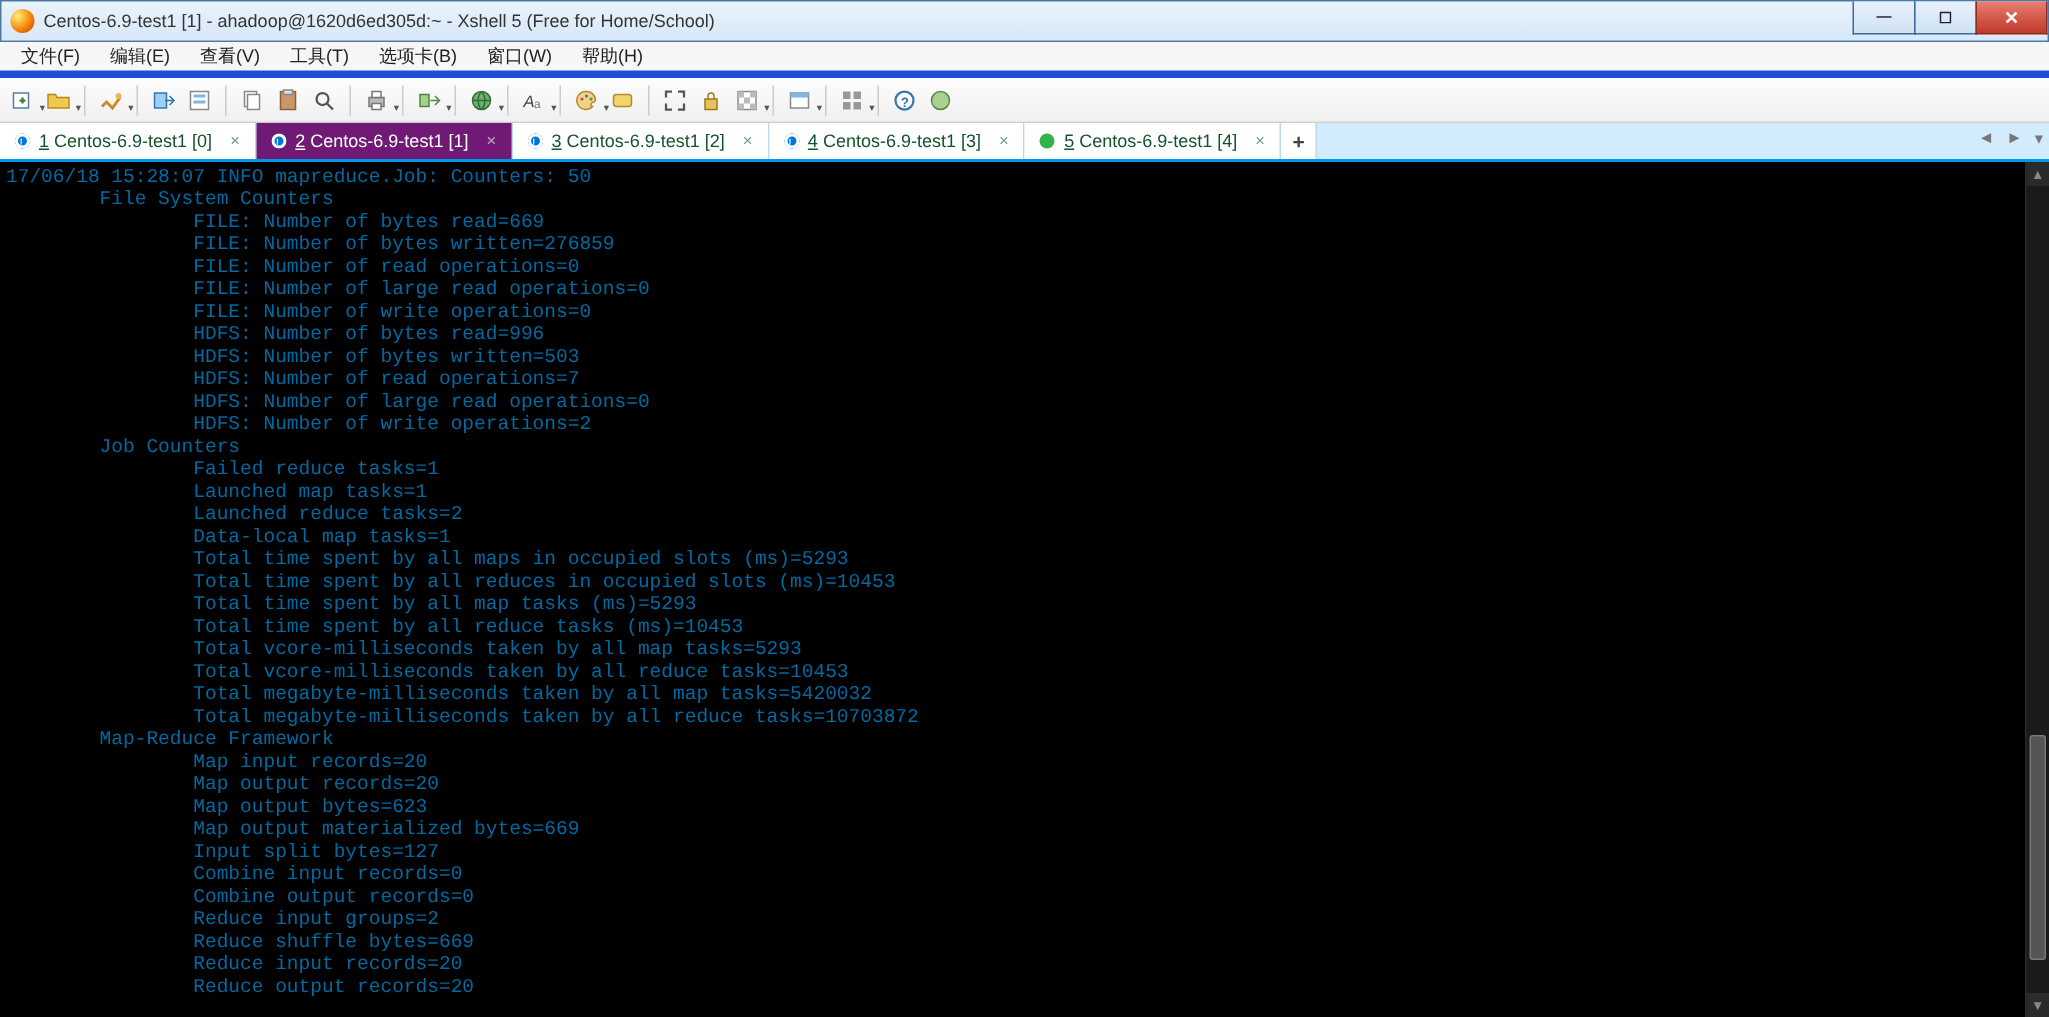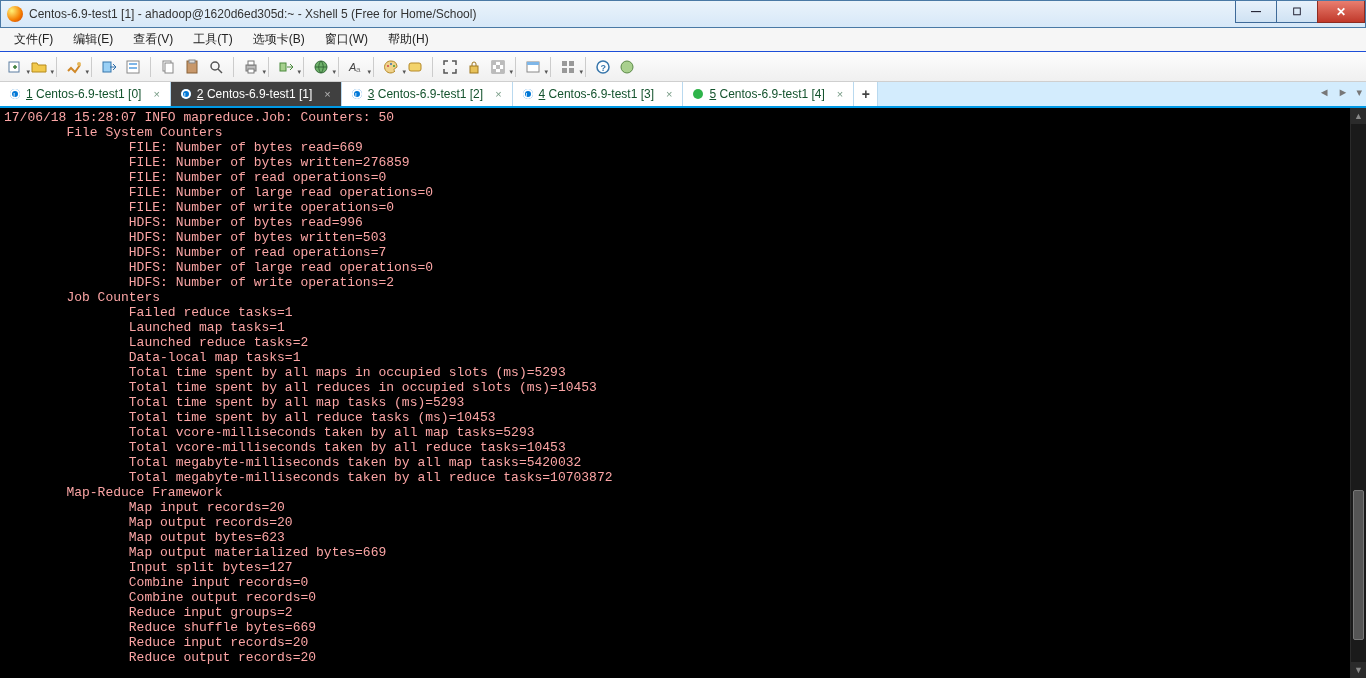--- a/index.html
+++ b/index.html
@@ -9,49 +9,49 @@
 .titlebar { height: 28px; background: linear-gradient(#eaf3fb,#d7e8f8); border: 1px solid #4a79a5; display: flex; align-items: center; padding-left: 6px; position: relative; }
 .titlebar .app-icon { width: 16px; height: 16px; background: radial-gradient(circle at 30% 30%, #fff176, #f57c00 60%, #bf360c); border-radius: 50%; margin-right: 6px; }
 .titlebar .title-text { color: #333; font-size: 12px; }
 .win-controls { position: absolute; right: 0; top: 0; display: flex; }
 .win-btn { width: 42px; height: 22px; border: 1px solid #3e6a99; border-top: none; display:flex; align-items:center; justify-content:center; background: linear-gradient(#e8f1fb,#cfe2f3); margin-left:-1px;}
 .win-btn.close { background: linear-gradient(#e97e6f,#c0392b); border-color:#8e2c22; width:48px; border-top-right-radius:0; }
 .win-btn span { font-size:10px; color:#223; font-weight:bold; }
 .win-btn.close span { color:#fff; font-size:12px; }
 
 
-.menubar { height: 24px; background: #f6f6f6; border-bottom: 1px solid #1d4ed8; display:flex; align-items:center; padding: 0 6px; gap: 4px; }
+.menubar { height: 24px; background: #f6f6f6; border-bottom: 5px solid #1d4ed8; display:flex; align-items:center; padding: 0 6px; gap: 4px; }
 .menu-item { padding: 2px 8px; color:#222; cursor:default; }
 
 
 .toolbar { height: 30px; background: linear-gradient(#fdfdfd,#f0f0f0); border-bottom: 1px solid #cfcfcf; display:flex; align-items:center; padding: 0 4px; gap: 2px; }
 .tool-btn { width: 22px; height: 22px; display:flex; align-items:center; justify-content:center; border-radius:2px; position:relative; }
 .tool-sep { width:1px; height:20px; background:#ccc; margin: 0 4px; }
 .tool-btn .dd { position:absolute; right:-4px; bottom:2px; font-size:7px; color:#555;}
 .ico { width:16px; height:16px; display:inline-block; }
 
 
 .tabs-row { height: 26px; background: #d3ecfd; border-bottom: 2px solid #0099e5; display:flex; align-items:stretch; position:relative; }
 .tabs { display:flex; align-items:stretch; }
 .tab { display:flex; align-items:center; padding: 0 10px; border-right:1px solid #b9d9ef; gap:6px; background:#fff; min-width:170px; position:relative; color:#14532d;}
-.tab.active { background:#404040; color:#fff; }
+.tab.active { background:#701a75; color:#fff; }
 .tab .dot { width:10px; height:10px; border-radius:50%; display:inline-block; }
 .tab .dot.info { background:#0078d7; box-shadow:inset 0 0 0 2px #fff; }
 .tab .dot.info::after { content:'!'; color:#fff; font-size:8px; position:relative; top:-2px; left:3px; }
 .tab .dot.green { background:#2fb44a; }
 .tab .close-x { color:inherit; opacity:.6; font-size:11px; cursor:pointer; }
 .tab u { text-decoration: underline; }
 .add-tab { width:24px; display:flex; align-items:center; justify-content:center; background:#fff; border-right:1px solid #b9d9ef; color:#444; font-size:14px; font-weight:bold;}
 .tabs-spacer { flex:1; background:#d3ecfd; }
 .tab-nav { position:absolute; right:4px; top:4px; display:flex; gap:8px; color:#777; font-size:11px;}
 .tab-nav span { cursor:pointer; }
 
 
 .terminal-wrap { position:relative; height: calc(678px - 28px - 24px - 30px - 26px); background:#000; }
-.terminal { position:absolute; inset:0; right:16px; padding: 2px 4px 4px 4px; color:#fca5a5; font-family: "Consolas","Courier New",monospace; font-size: 13px; line-height: 15px; white-space: pre; overflow:hidden; }
+.terminal { position:absolute; inset:0; right:16px; padding: 2px 4px 4px 4px; color:#0369a1; font-family: "Consolas","Courier New",monospace; font-size: 13px; line-height: 15px; white-space: pre; overflow:hidden; }
 .scrollbar { position:absolute; right:0; top:0; bottom:0; width:16px; background:#1a1a1a; border-left:1px solid #2a2a2a; }
 .scroll-arrow { height:16px; background:#2b2b2b; display:flex; align-items:center; justify-content:center; color:#888; font-size:9px;}
 .scroll-track { position:absolute; top:16px; bottom:16px; left:0; right:0; }
 .scroll-thumb { position:absolute; left:2px; right:2px; background:#555; border:1px solid #777; border-radius:2px; }
 .scroll-arrow.bottom { position:absolute; bottom:0; left:0; right:0;}
 
 
 svg { display:block; }
 </style>
 </head>

